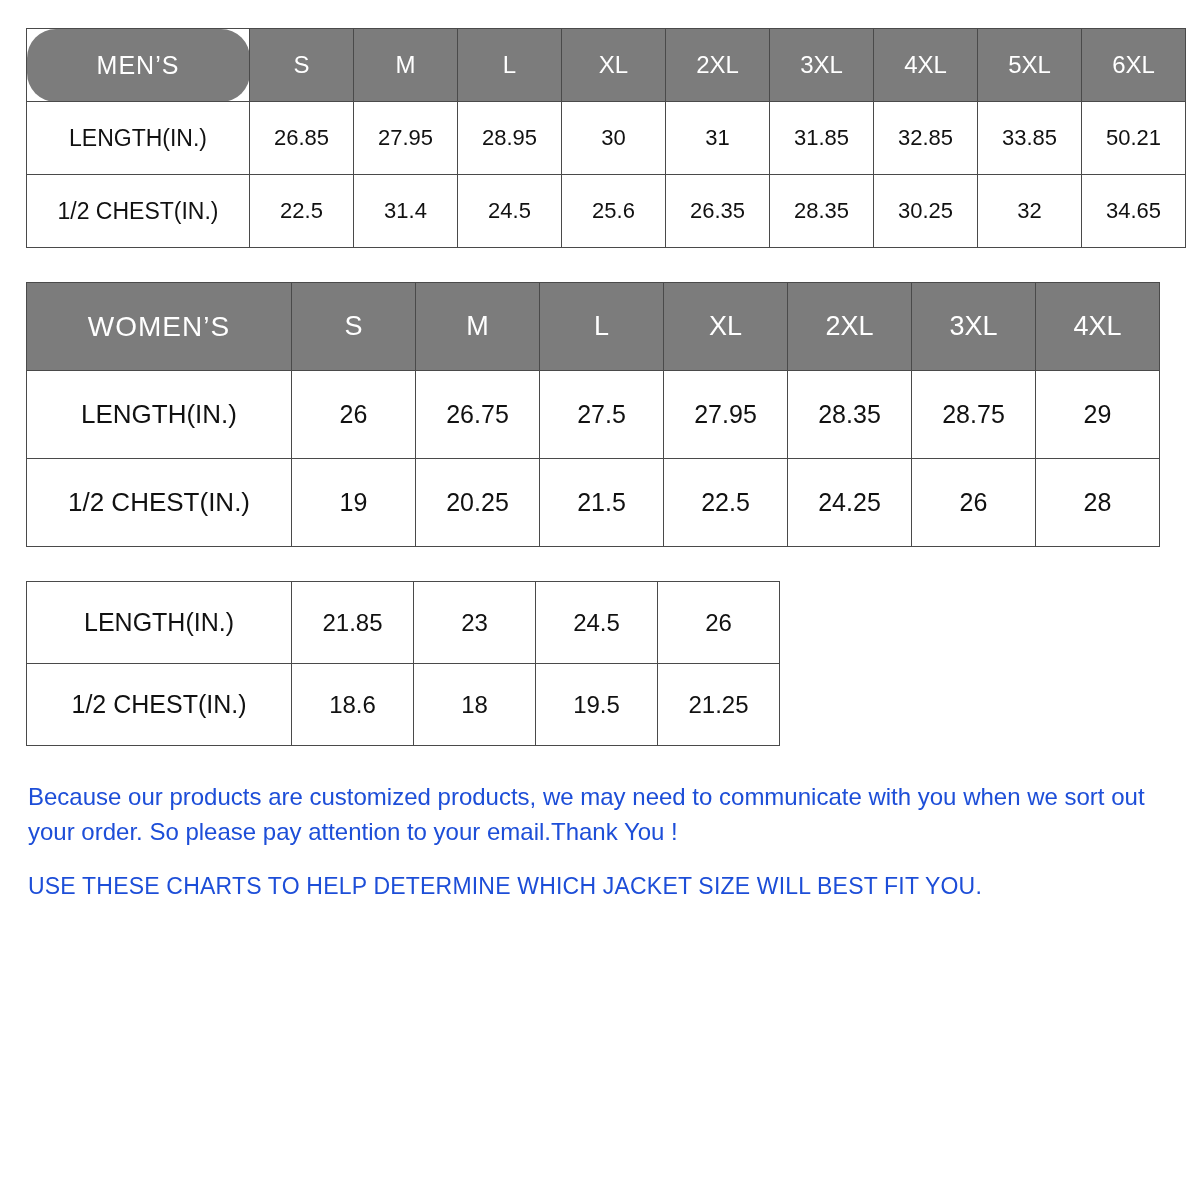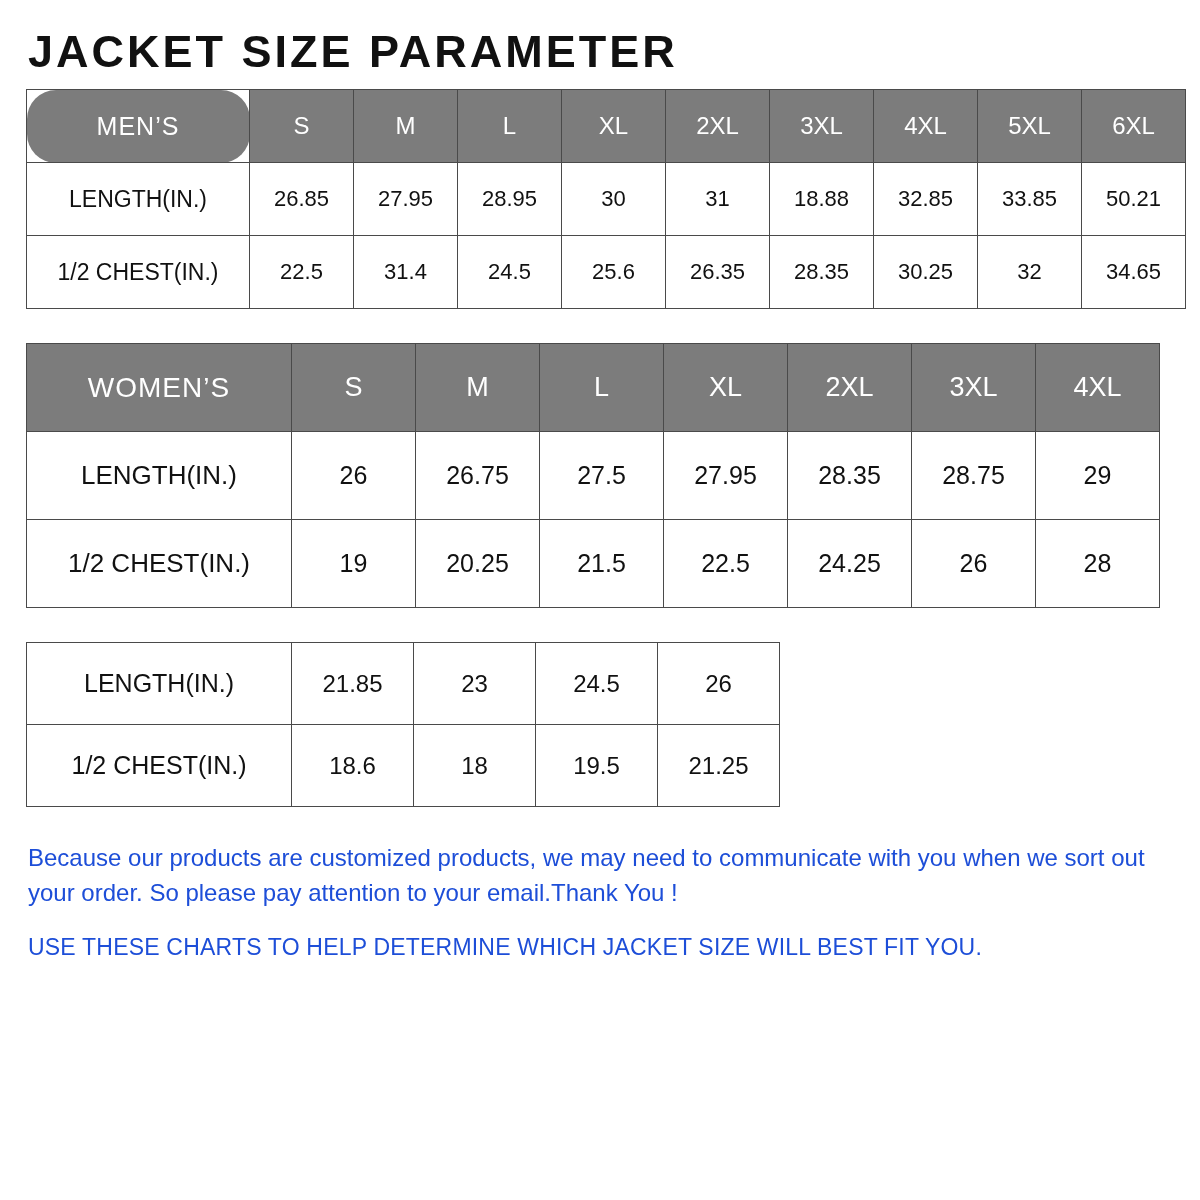--- a/index.html
+++ b/index.html
@@ -104,21 +104,20 @@
     font-size: 23px;
     line-height: 1.4;
     letter-spacing: 0.2px;
   }
 </style>
 </head>
 <body>
 
 <div class="page">
 
-  <h1 class="title">JACKET SIZE PARAMETER</h1>
 
 
   <table class="size-table" id="tbl-mens">
     <tbody>
       <tr class="head">
         <td class="label">MEN’S</td>
         <td class="val">S</td>
         <td class="val">M</td>
         <td class="val">L</td>
         <td class="val">XL</td>
@@ -128,21 +127,21 @@
         <td class="val">5XL</td>
         <td class="val">6XL</td>
       </tr>
       <tr>
         <td class="label">LENGTH(IN.)</td>
         <td class="val">26.85</td>
         <td class="val">27.95</td>
         <td class="val">28.95</td>
         <td class="val">30</td>
         <td class="val">31</td>
-        <td class="val">18.88</td>
+        <td class="val">31.85</td>
         <td class="val">32.85</td>
         <td class="val">33.85</td>
         <td class="val">50.21</td>
       </tr>
       <tr>
         <td class="label">1/2 CHEST(IN.)</td>
         <td class="val">22.5</td>
         <td class="val">31.4</td>
         <td class="val">24.5</td>
         <td class="val">25.6</td>

